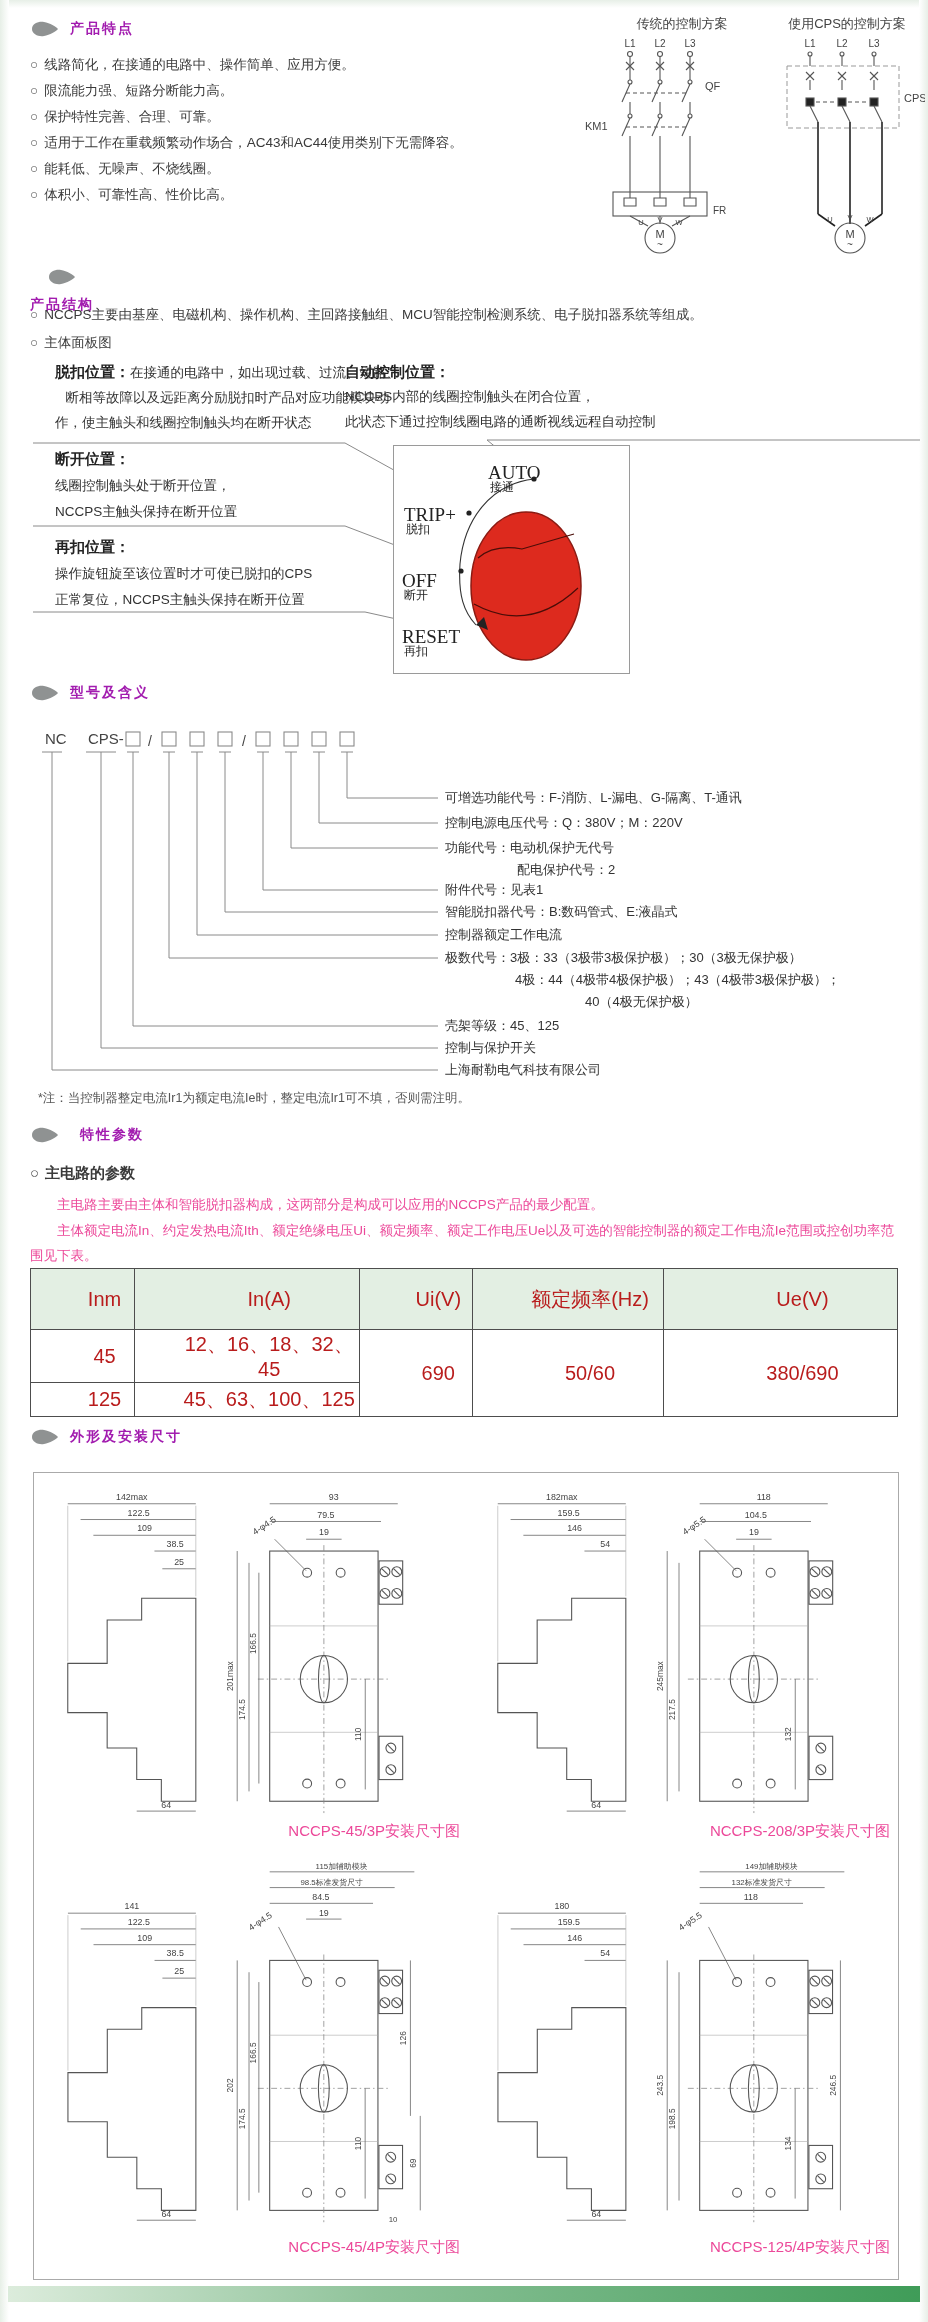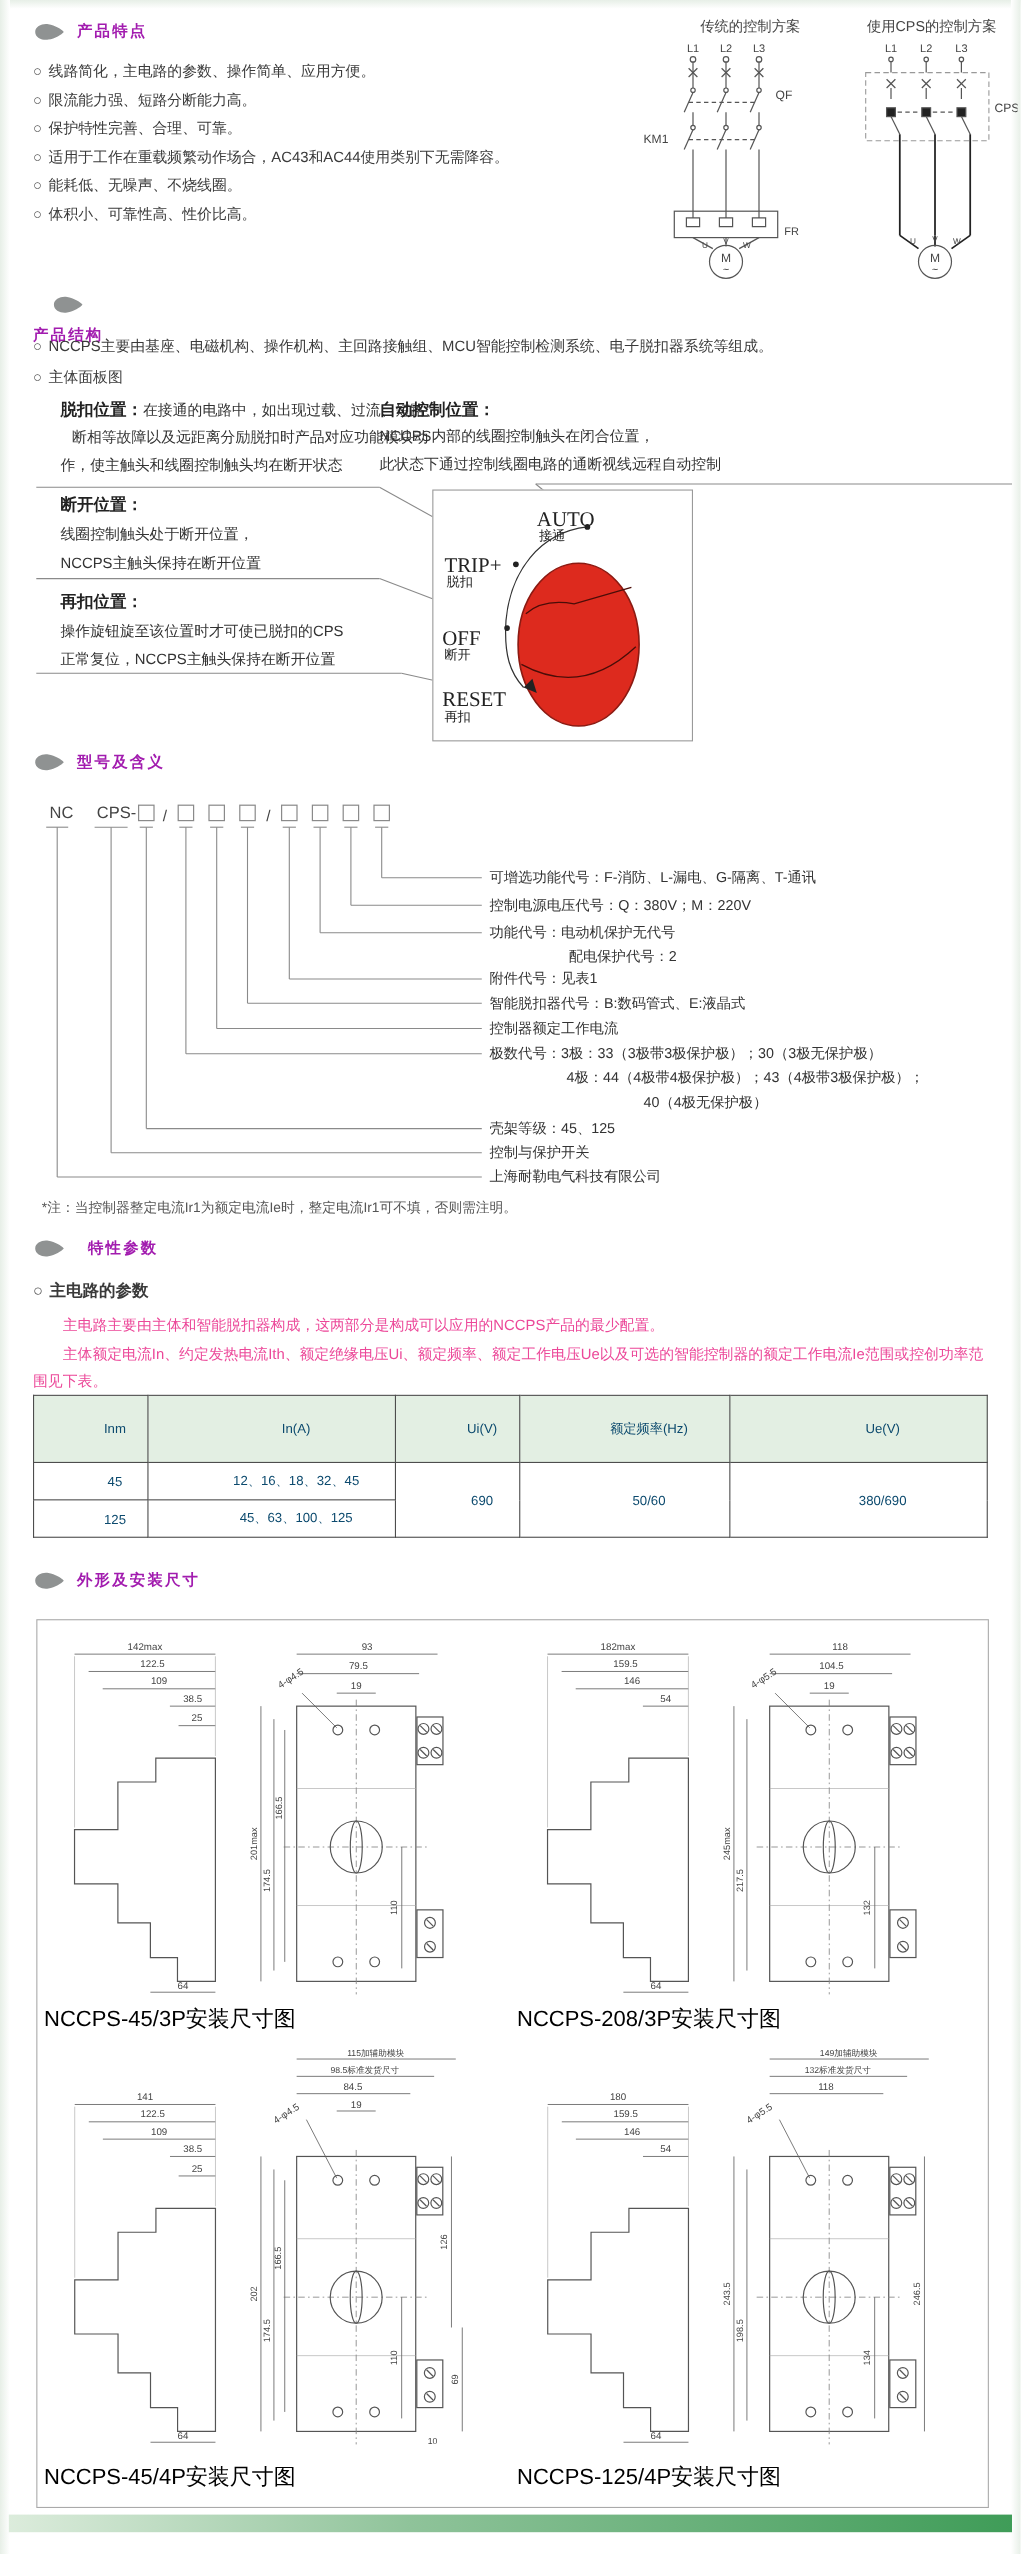--- a/index.html
+++ b/index.html
@@ -18,46 +18,46 @@
   .blk-line{font-size:13.5px;color:#333;white-space:nowrap;}
   .abs{position:absolute;}
   .knob-panel{position:absolute;left:393px;top:445px;width:235px;height:227px;border:1px solid #9a9a9a;background:#fff;}
   .pos-en{font-family:"Liberation Serif","DejaVu Serif",serif;font-size:19px;color:#222;}
   .pos-zh{font-size:12px;color:#222;}
   .model-label{position:absolute;font-size:13px;color:#333;white-space:nowrap;}
   .note-line{position:absolute;font-size:12.5px;color:#555;white-space:nowrap;}
   .para{position:absolute;font-size:13.5px;line-height:25px;color:#ec4899;text-indent:2em;}
   table.spec{border-collapse:collapse;width:868px;table-layout:fixed;}
   table.spec th,table.spec td{border:1px solid #4d4d4d;text-align:center;font-weight:normal;
-        font-size:12px;color:#0c4a6e;padding-left:45px;}
+        font-size:20px;color:#b91c1c;padding-left:45px;}
   table.spec th{background:#e3efe3;height:58px;}
   table.spec td{height:31px;}
   .dim-box{position:absolute;left:33px;top:1472px;width:864px;height:806px;border:1px solid #aaa;background:#fff;}
-  .caption{position:absolute;font-size:20px;color:#000000;text-align:left;width:420px;}
+  .caption{position:absolute;font-size:15px;color:#ec4899;text-align:right;width:420px;}
   svg text{fill:#444;font-family:"Liberation Sans","DejaVu Sans",sans-serif;}
   .dl{stroke:#666;stroke-width:0.8;}
   .ol{stroke:#555;stroke-width:1.1;fill:none;}
   .xl{stroke:#aaa;stroke-width:0.6;}
   .cl{stroke:#888;stroke-width:0.8;stroke-dasharray:6 3 1.5 3;}
 </style>
 </head>
 <body>
 
 <div id="page">
   <div class="edge-top"></div>
   <div class="edge-left"></div>
   <div class="edge-right"></div>
 
   <div class="sec-header" style="left:30px;top:20px;">
     <svg width="30" height="18" viewBox="0 0 30 18">
       <path d="M2,9 C2,3.5 9,1 14,2 C20,3 26,6.5 28,9 C26,11.5 20,15 14,16 C9,17 2,14.5 2,9 Z" fill="#8f9292"></path>
     </svg>
     <span class="txt">产品特点</span>
   </div>
-  <div class="bullet-row" style="left:30px;top:56px;"><span class="dot">○</span><span>线路简化，主电路的参数、操作简单、应用方便。</span></div>
+  <div class="bullet-row" style="left:30px;top:56px;"><span class="dot">○</span><span>线路简化，在接通的电路中、操作简单、应用方便。</span></div>
   <div class="bullet-row" style="left:30px;top:82px;"><span class="dot">○</span><span>限流能力强、短路分断能力高。</span></div>
   <div class="bullet-row" style="left:30px;top:108px;"><span class="dot">○</span><span>保护特性完善、合理、可靠。</span></div>
   <div class="bullet-row" style="left:30px;top:134px;"><span class="dot">○</span><span>适用于工作在重载频繁动作场合，AC43和AC44使用类别下无需降容。</span></div>
   <div class="bullet-row" style="left:30px;top:160px;"><span class="dot">○</span><span>能耗低、无噪声、不烧线圈。</span></div>
   <div class="bullet-row" style="left:30px;top:186px;"><span class="dot">○</span><span>体积小、可靠性高、性价比高。</span></div>
 
   <svg class="abs" style="left:545px;top:14px;" width="240" height="240" viewBox="0 0 240 240">
     <text x="137" y="14" font-size="13" text-anchor="middle">传统的控制方案</text>
     <text x="85" y="33" font-size="10" text-anchor="middle">L1</text>
     <text x="115" y="33" font-size="10" text-anchor="middle">L2</text>

